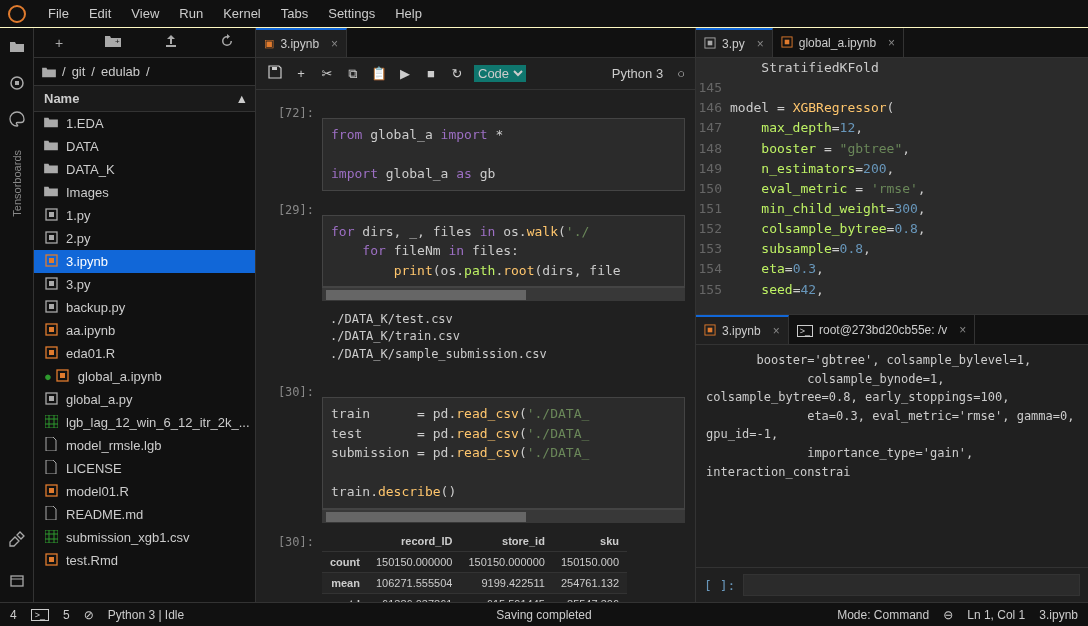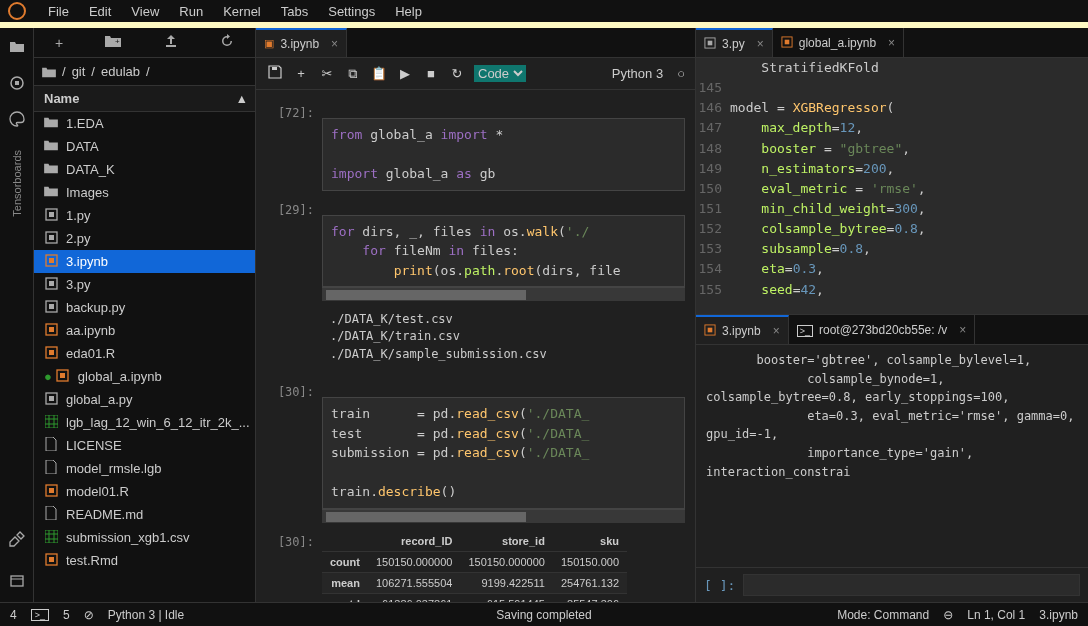--- a/index.html
+++ b/index.html
@@ -1,20 +1,20 @@
 <!DOCTYPE html>
 <html><head>
 <meta charset="utf-8">
 <style>
 * { margin: 0; padding: 0; box-sizing: border-box; }
 body { font-family: -apple-system, BlinkMacSystemFont, "Segoe UI", Helvetica, Arial, sans-serif; font-size: 13px; background: #111; color: #ccc; width: 1088px; height: 626px; overflow: hidden; }
 .root { display: flex; flex-direction: column; height: 100%; }
 
 
-.menubar { display: flex; align-items: center; height: 28px; background: #111; border-bottom: 6px solid #fef9c3; padding-left: 8px; }
+.menubar { display: flex; align-items: center; height: 28px; background: #111; border-bottom: 1px solid #fef9c3; padding-left: 8px; }
 .menubar .logo { width: 18px; height: 18px; border: 2px solid #e07b2e; border-radius: 50%; margin-right: 12px; }
 .menubar .menuitem { padding: 4px 10px; cursor: pointer; }
 
 
 .main { display: flex; flex: 1; overflow: hidden; }
 
 
 .rail { width: 34px; background: #111; border-right: 1px solid #333; display: flex; flex-direction: column; align-items: center; padding-top: 10px; gap: 18px; }
 .rail .ricon { width: 18px; height: 18px; display: flex; align-items: center; justify-content: center; color: #aaa; cursor: pointer; }
 .rail .vlabel { writing-mode: vertical-rl; transform: rotate(180deg); font-size: 11px; color: #888; margin-top: 4px; }
@@ -288,27 +288,27 @@
                 <line x1="9" y1="0" x2="9" y2="13" stroke="#2e9a2e"></line>
                 <line x1="0" y1="4" x2="13" y2="4" stroke="#2e9a2e"></line>
                 <line x1="0" y1="9" x2="13" y2="9" stroke="#2e9a2e"></line>
               </svg></span>
             <span>lgb_lag_12_win_6_12_itr_2k_...</span>
           </div>
           <div class="fp-item">
             <span class="ficon ic-file"><svg width="12" height="14" viewBox="0 0 12 14">
                 <path d="M1 0h7l3 3v11H1z" fill="none" stroke="#aaa"></path>
               </svg></span>
-            <span>LICENSE</span>
+            <span>model_rmsle.lgb</span>
           </div>
           <div class="fp-item">
             <span class="ficon ic-file"><svg width="12" height="14" viewBox="0 0 12 14">
                 <path d="M1 0h7l3 3v11H1z" fill="none" stroke="#aaa"></path>
               </svg></span>
-            <span>model_rmsle.lgb</span>
+            <span>LICENSE</span>
           </div>
           <div class="fp-item">
             <span class="ficon ic-r"><svg width="13" height="13" viewBox="0 0 13 13">
                 <rect x="1" y="1" width="11" height="11" fill="none" stroke="#e07b2e" stroke-width="1.3"></rect>
                 <rect x="4" y="4" width="5" height="5" fill="#e07b2e"></rect>
               </svg></span>
             <span>model01.R</span>
           </div>
           <div class="fp-item">
             <span class="ficon ic-file"><svg width="12" height="14" viewBox="0 0 12 14">

